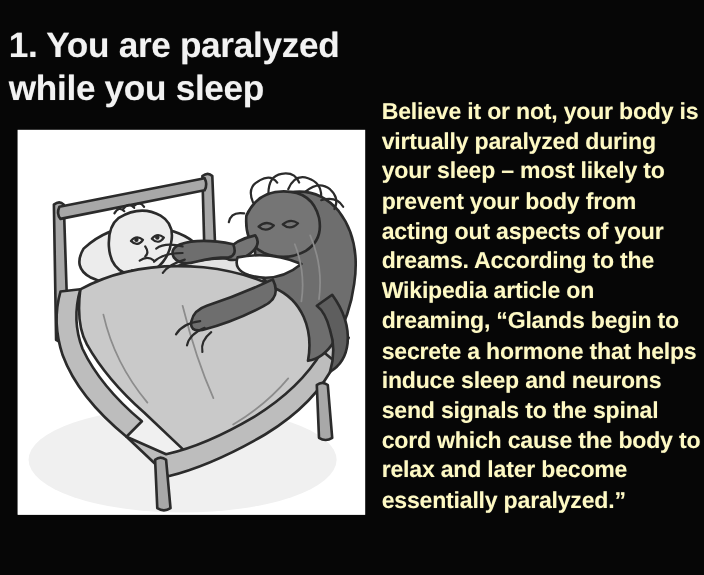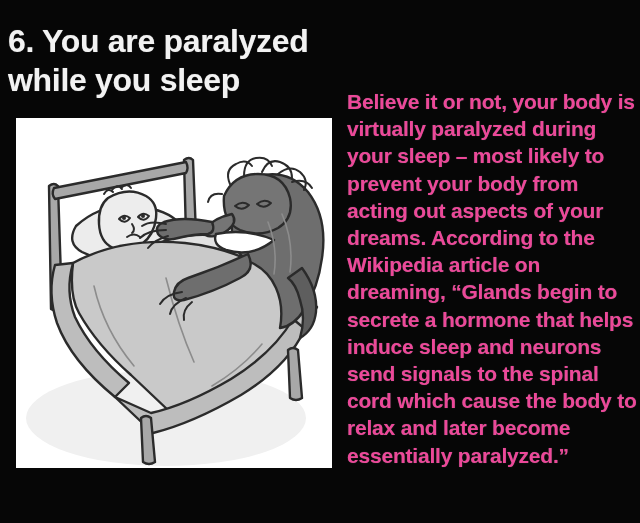--- a/index.html
+++ b/index.html
@@ -29,21 +29,21 @@
     letter-spacing: -0.3px;
     text-shadow: 0 0 1px rgba(255,255,255,0.35);
   }
 
   
   #body-text {
     position: absolute;
     left: 347px;
     top: 88px;
     width: 292px;
-    color: #ec4899;
+    color: #fef9c3;
     font-size: 21px;
     font-weight: bold;
     line-height: 27.2px;
     letter-spacing: -0.2px;
     text-shadow: 0 0 1px rgba(255,255,255,0.3);
   }
 
   
   #illustration {
     position: absolute;
@@ -54,21 +54,21 @@
     background: #ffffff;
     overflow: hidden;
   }
   #illustration svg { display: block; }
 </style>
 </head>
 <body>
 
 <div id="page">
 
-  <div id="title">6. You are paralyzed while you sleep</div>
+  <div id="title">1. You are paralyzed while you sleep</div>
 
   <div id="illustration">
     <svg width="316" height="350" viewBox="0 0 316 350">
       <defs>
         <style>
           .ol  { stroke:#2b2b2b; stroke-width:2.4; stroke-linejoin:round; stroke-linecap:round; }
           .ol2 { stroke:#2b2b2b; stroke-width:2.0; stroke-linejoin:round; stroke-linecap:round; fill:none; }
           .thin{ stroke:#8c8c8c; stroke-width:1.6; fill:none; stroke-linecap:round; }
         </style>
       </defs>

